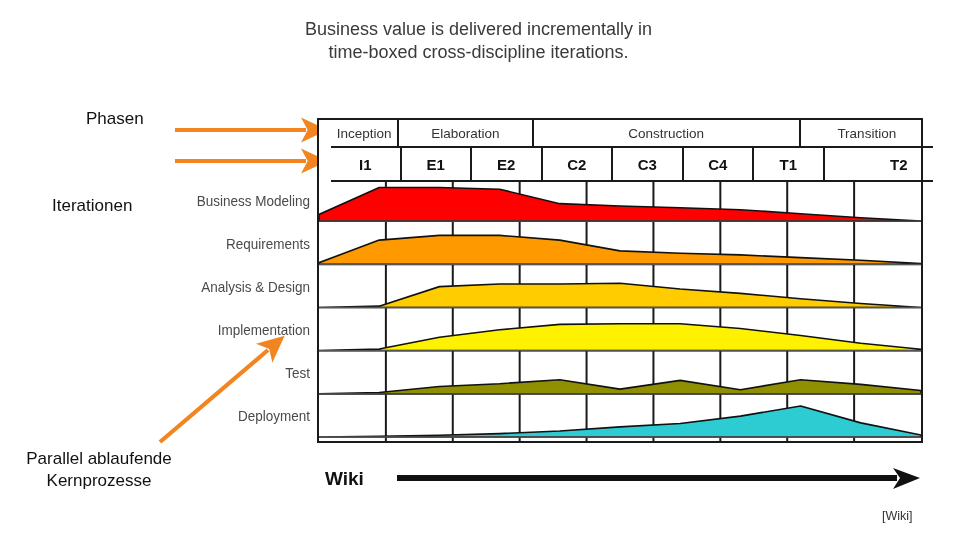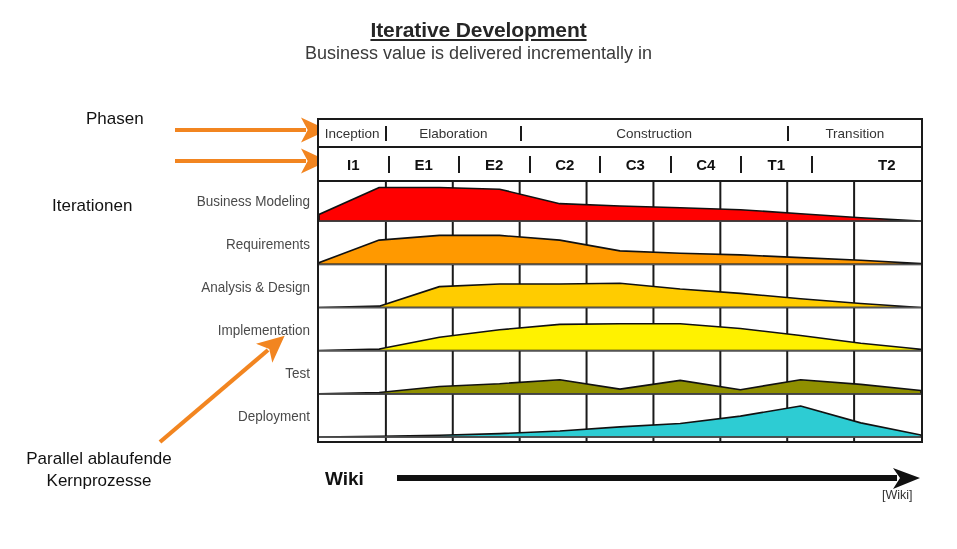--- a/index.html
+++ b/index.html
@@ -86,25 +86,24 @@
     left: 317px;
     top: 118px;
     width: 606px;
     height: 325px;
     border: 2px solid #1a1a1a;
     background: #ffffff;
     box-sizing: border-box;
   }
   #phase-row, #iteration-row {
     position: absolute;
-    left: 0;
+    left: 12px;
     width: 100%;
     display: flex;
     box-sizing: border-box;
-    align-items: center;
   }
   #phase-row { top: 0; height: 28px; border-bottom: 2px solid #1a1a1a; }
   #iteration-row { top: 28px; height: 34px; border-bottom: 2px solid #1a1a1a; }
 
   .phase-cell {
     display: flex;
     align-items: center;
     justify-content: center;
     font-size: 13.5px;
     color: #333;
@@ -152,31 +151,31 @@
   }
   #time-arrow-svg {
     position: absolute;
     left: 72px;
     top: 0;
   }
 
   #wiki-credit {
     position: absolute;
     left: 882px;
-    top: 488px;
+    top: 509px;
     font-size: 12.5px;
     color: #333;
   }
 </style>
 </head>
 <body>
 
 <div id="title-block">
-  <div id="chart-title">Iterative Development</div>
   <div class="subtitle-line">Business value is delivered incrementally in</div>
+  <div class="subtitle-line">time-boxed cross-discipline iterations.</div>
 </div>
 
 <div class="annot-text" id="annot-phasen">Phasen</div>
 <div class="annot-text" id="annot-iterationen">Iterationen</div>
 <div class="annot-text" id="annot-kernprozesse">
   <span>Parallel ablaufende</span><br>
   <span>Kernprozesse</span>
 </div>
 
 <svg id="annot-arrows" viewBox="0 0 957 549">

